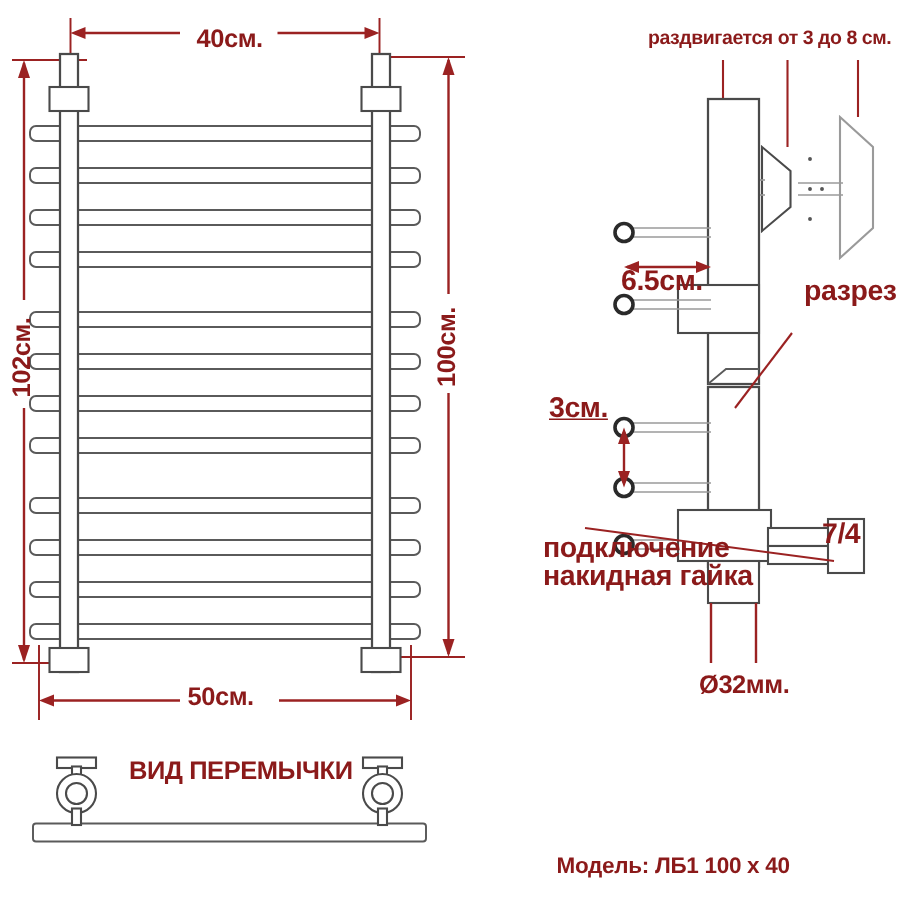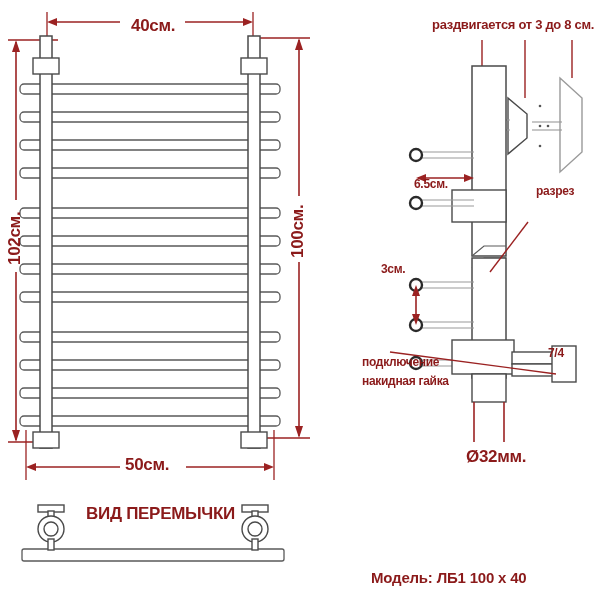--- a/index.html
+++ b/index.html
@@ -21,21 +21,21 @@
     font-weight: bold;
     font-family: "Liberation Sans", sans-serif;
     white-space: pre;
     line-height: 1.05;
   }
   .lbl-h {
     font-size: 17px;
     letter-spacing: -0.3px;
   }
   .lbl-sm {
-    font-size: 12px;
+    font-size: 19px;
     letter-spacing: -0.3px;
   }
   .lbl-xs {
     font-size: 13px;
     letter-spacing: -0.3px;
   }
   .vert {
     transform-origin: 0 0;
     transform: rotate(-90deg);
   }
@@ -248,21 +248,21 @@
 
     <g>
       <line class="dim" x1="114" y1="362" x2="114" y2="402"></line>
       <line class="dim" x1="144" y1="362" x2="144" y2="402"></line>
     </g>
   </svg>
 
   <div class="lbl lbl-xs" style="left:400px; top:18px;margin-left:32px;">раздвигается от 3 до 8 см.</div>
 
   <div class="lbl lbl-sm" style="left:414px; top:178px;">6.5см.</div>
-  <div class="lbl lbl-sm" style="left:381px; top:263px;">3см.</div>
+  <div class="lbl lbl-sm" style="left:366px; top:263px;text-decoration:underline;">3см.</div>
 
   <div class="lbl lbl-sm" style="left:536px; top:185px;">разрез</div>
 
   <div class="lbl lbl-sm" style="left:362px; top:356px;">подключение</div>
   <div class="lbl lbl-sm" style="left:362px; top:375px;">накидная гайка</div>
 
   <div class="lbl lbl-sm" style="left:548px; top:347px;">7/4</div>
   <div class="lbl lbl-h" style="left:466px; top:448px;">Ø32мм.</div>
 
   <div class="lbl" style="left:371px; top:570px; font-size:15px; letter-spacing:-0.2px;">Модель: ЛБ1 100 х 40</div>

